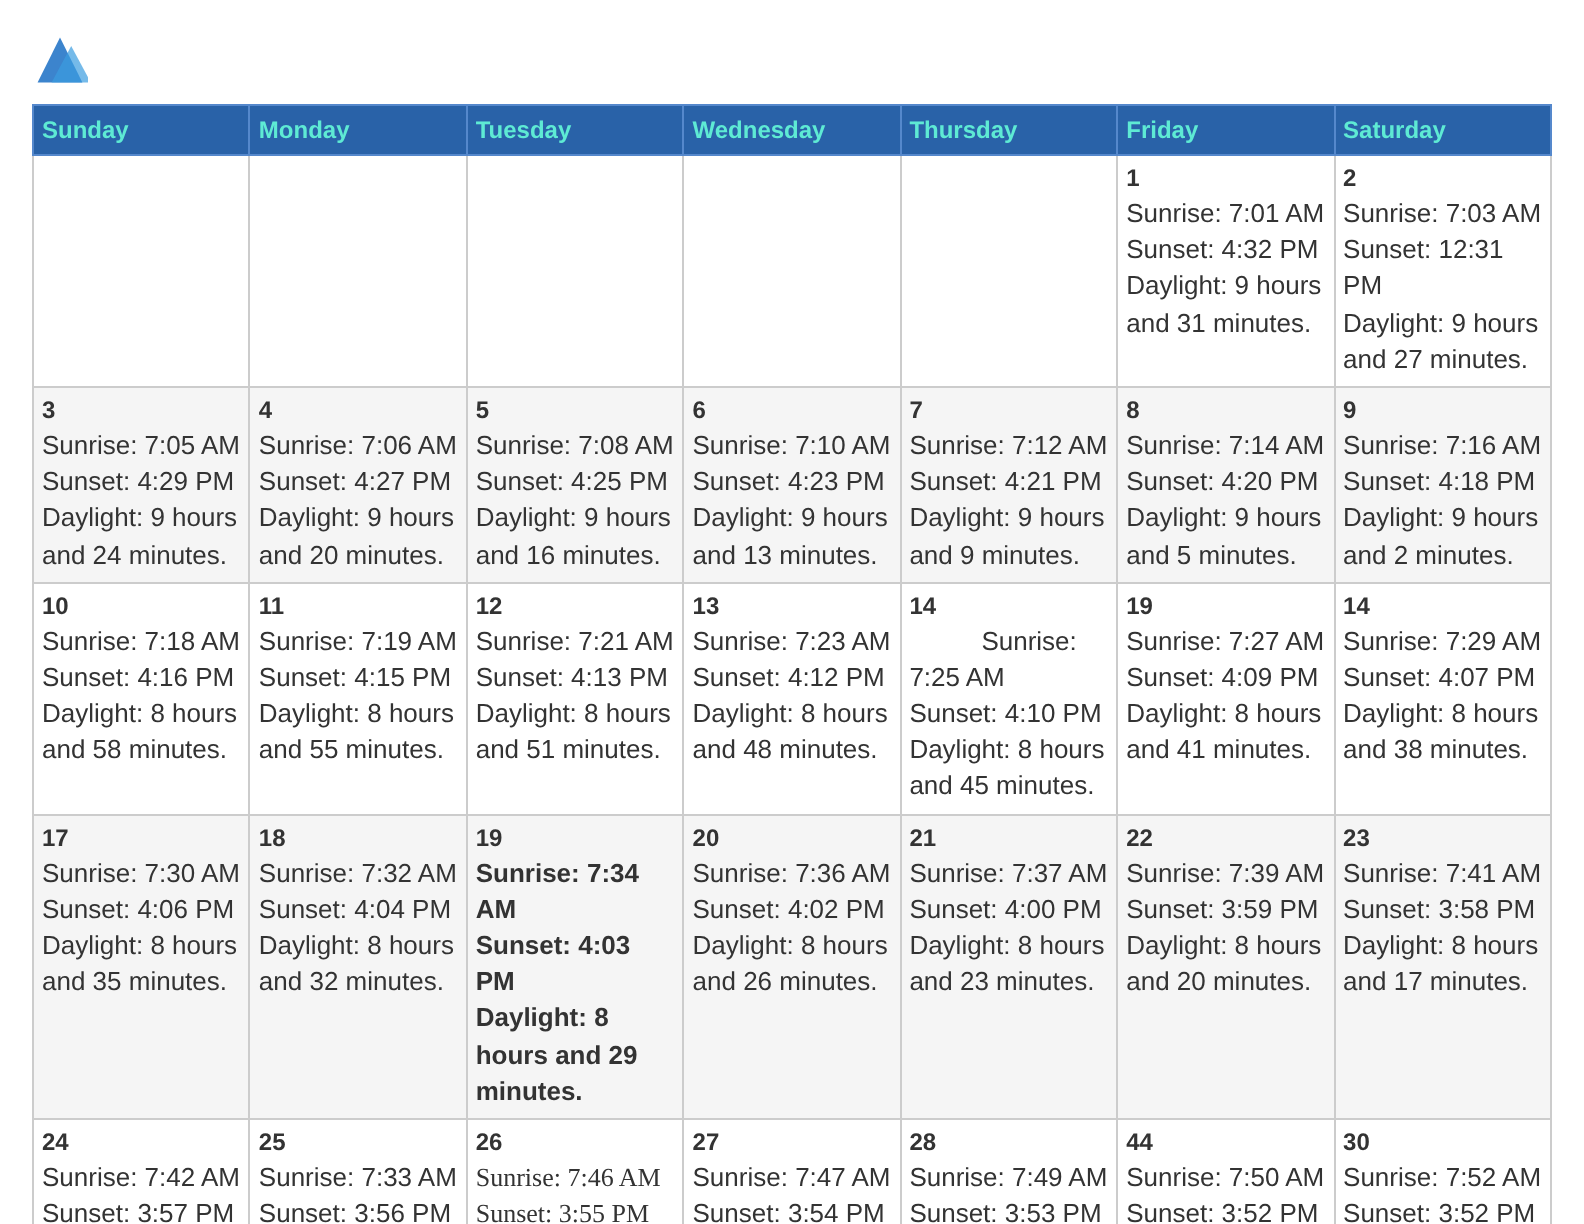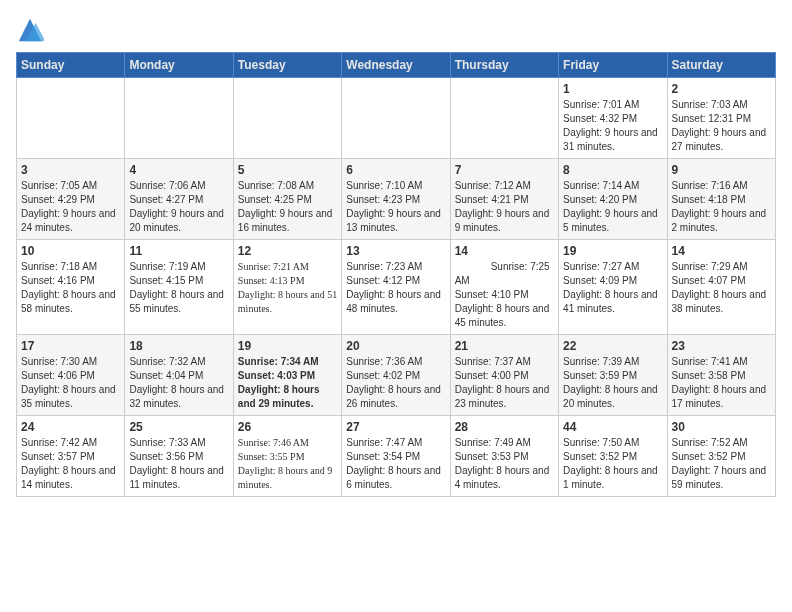--- a/index.html
+++ b/index.html
@@ -46,21 +46,21 @@
       font-size: 15px;
       color: #444;
       font-weight: normal;
     }
     table {
       width: 100%;
       border-collapse: collapse;
     }
     thead tr th {
       background: #2962a8;
-      color: #e5e5e5;
+      color: #5eead4;
       font-size: 12px;
       font-weight: bold;
       padding: 5px 4px;
       text-align: left;
       border: 1px solid #5588cc;
       margin-top: 48px;
     }
     tbody tr td {
       vertical-align: top;
       font-size: 10px;
@@ -74,21 +74,21 @@
     tbody tr:nth-child(even) td {
       background: #f5f5f5;
     }
     .day-num {
       font-weight: bold;
       font-size: 12px;
       display: block;
       margin-bottom: 2px;
     }
     .day-info {
-      font-size: 10px;
+      font-size: 13px;
       line-height: 1.4;
       color: #333;
     }
     .empty-cell { background: #fff !important; }
     tbody tr:nth-child(even) .empty-cell { background: #f5f5f5 !important; }
   </style>
 </head>
 <body>
 
 <div class="header-area">
@@ -157,21 +157,21 @@
 Sunset: 4:18 PM
 Daylight: 9 hours and 2 minutes.</span></td>
       </tr>
       <tr>
         <td><span class="day-num">10</span><span class="day-info" style="white-space: pre-line;">Sunrise: 7:18 AM
 Sunset: 4:16 PM
 Daylight: 8 hours and 58 minutes.</span></td>
         <td><span class="day-num">11</span><span class="day-info" style="white-space: pre-line;">Sunrise: 7:19 AM
 Sunset: 4:15 PM
 Daylight: 8 hours and 55 minutes.</span></td>
-        <td><span class="day-num">12</span><span class="day-info" style="white-space: pre-line; font-family: Liberation Serif, serif;">Sunrise: 7:21 AM
+        <td><span class="day-num">12</span><span class="day-info" style="white-space: pre-line;">Sunrise: 7:21 AM
 Sunset: 4:13 PM
 Daylight: 8 hours and 51 minutes.</span></td>
         <td><span class="day-num">13</span><span class="day-info" style="white-space: pre-line;">Sunrise: 7:23 AM
 Sunset: 4:12 PM
 Daylight: 8 hours and 48 minutes.</span></td>
         <td><span class="day-num">14</span><span class="day-info" style="white-space: pre-line; margin-left: 36px;">Sunrise: 7:25 AM
 Sunset: 4:10 PM
 Daylight: 8 hours and 45 minutes.</span></td>
         <td><span class="day-num">19</span><span class="day-info" style="white-space: pre-line;">Sunrise: 7:27 AM
 Sunset: 4:09 PM

